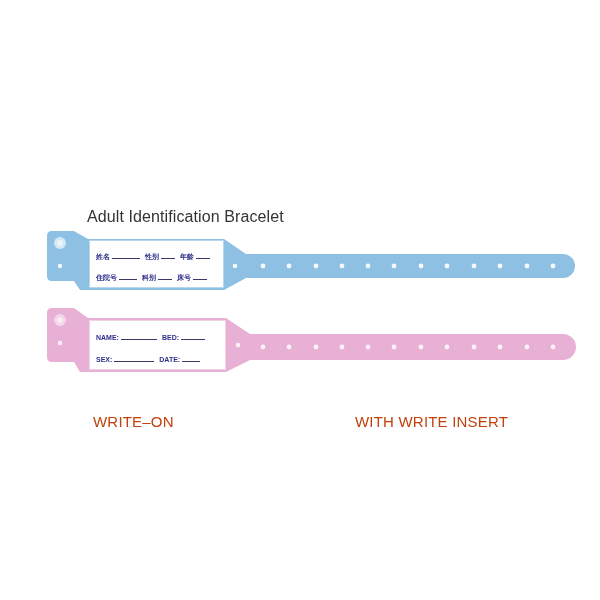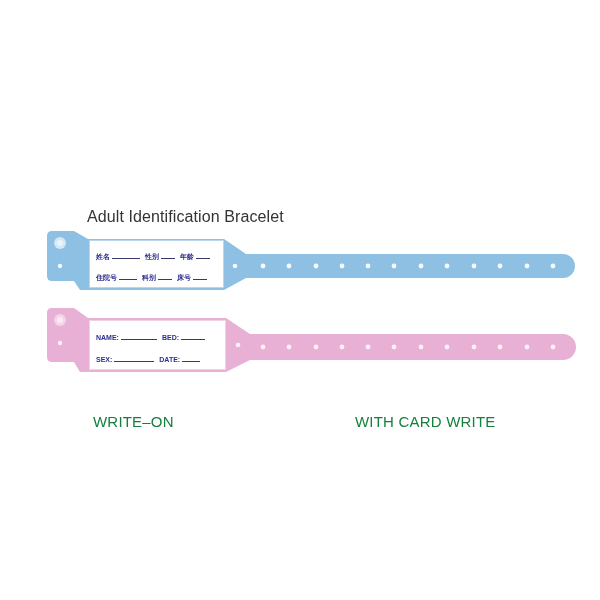--- a/index.html
+++ b/index.html
@@ -3,21 +3,21 @@
 <meta charset="utf-8">
 <style>
   html, body { margin:0; padding:0; background:#ffffff; }
   body { width:600px; height:600px; position:relative; overflow:hidden; font-family:"Liberation Sans", sans-serif; }
   .title { position:absolute; left:87px; top:208px; font-size:16px; color:#333; letter-spacing:0.1px; }
   .band { position:absolute; left:0; top:0; width:600px; height:600px; }
   .card { position:absolute; background:#ffffff; box-sizing:border-box; }
   .row { position:absolute; left:6px; font-size:7px; font-weight:bold; color:#2e2f8c; white-space:nowrap; }
   .fld { display:inline-block; vertical-align:baseline; }
   .line { display:inline-block; border-bottom:1px solid #3a3a6a; height:7px; vertical-align:baseline; margin:0 3px 0 2px; }
-  .caption { position:absolute; top:413px; font-size:15px; color:#15803d; letter-spacing:0.2px; }
+  .caption { position:absolute; top:413px; font-size:15px; color:#c2410c; letter-spacing:0.2px; }
 </style>
 </head>
 <body>
 
 <div class="title">Adult Identification Bracelet</div>
 
 <svg class="band" viewBox="0 0 600 600">
   <path d="M52,231 L74,231 L88,239 L224,239 L246,254 L563,254 A12,12 0 0 1 563,278 L246,278 L224,290 L88,290 L80,290 L74,281 L52,281 Q47,281 47,276 L47,236 Q47,231 52,231 Z" fill="#8ec0e4"></path>
   <circle cx="60" cy="243" r="6" fill="#d4e7f5"></circle>
   <circle cx="60" cy="243" r="3" fill="#eaf4fb"></circle>
@@ -77,13 +77,13 @@
     <span class="fld">NAME:</span><span class="line" style="width:36px;"></span>
     <span class="fld">BED:</span><span class="line" style="width:24px;"></span>
   </div>
   <div class="row" style="top:33px;">
     <span class="fld">SEX:</span><span class="line" style="width:40px;"></span>
     <span class="fld">DATE:</span><span class="line" style="width:18px;"></span>
   </div>
 </div>
 
 <div class="caption" style="left:93px;">WRITE–ON</div>
-<div class="caption" style="left:355px;">WITH CARD WRITE</div>
+<div class="caption" style="left:355px;">WITH WRITE INSERT</div>
 
 </body></html>

